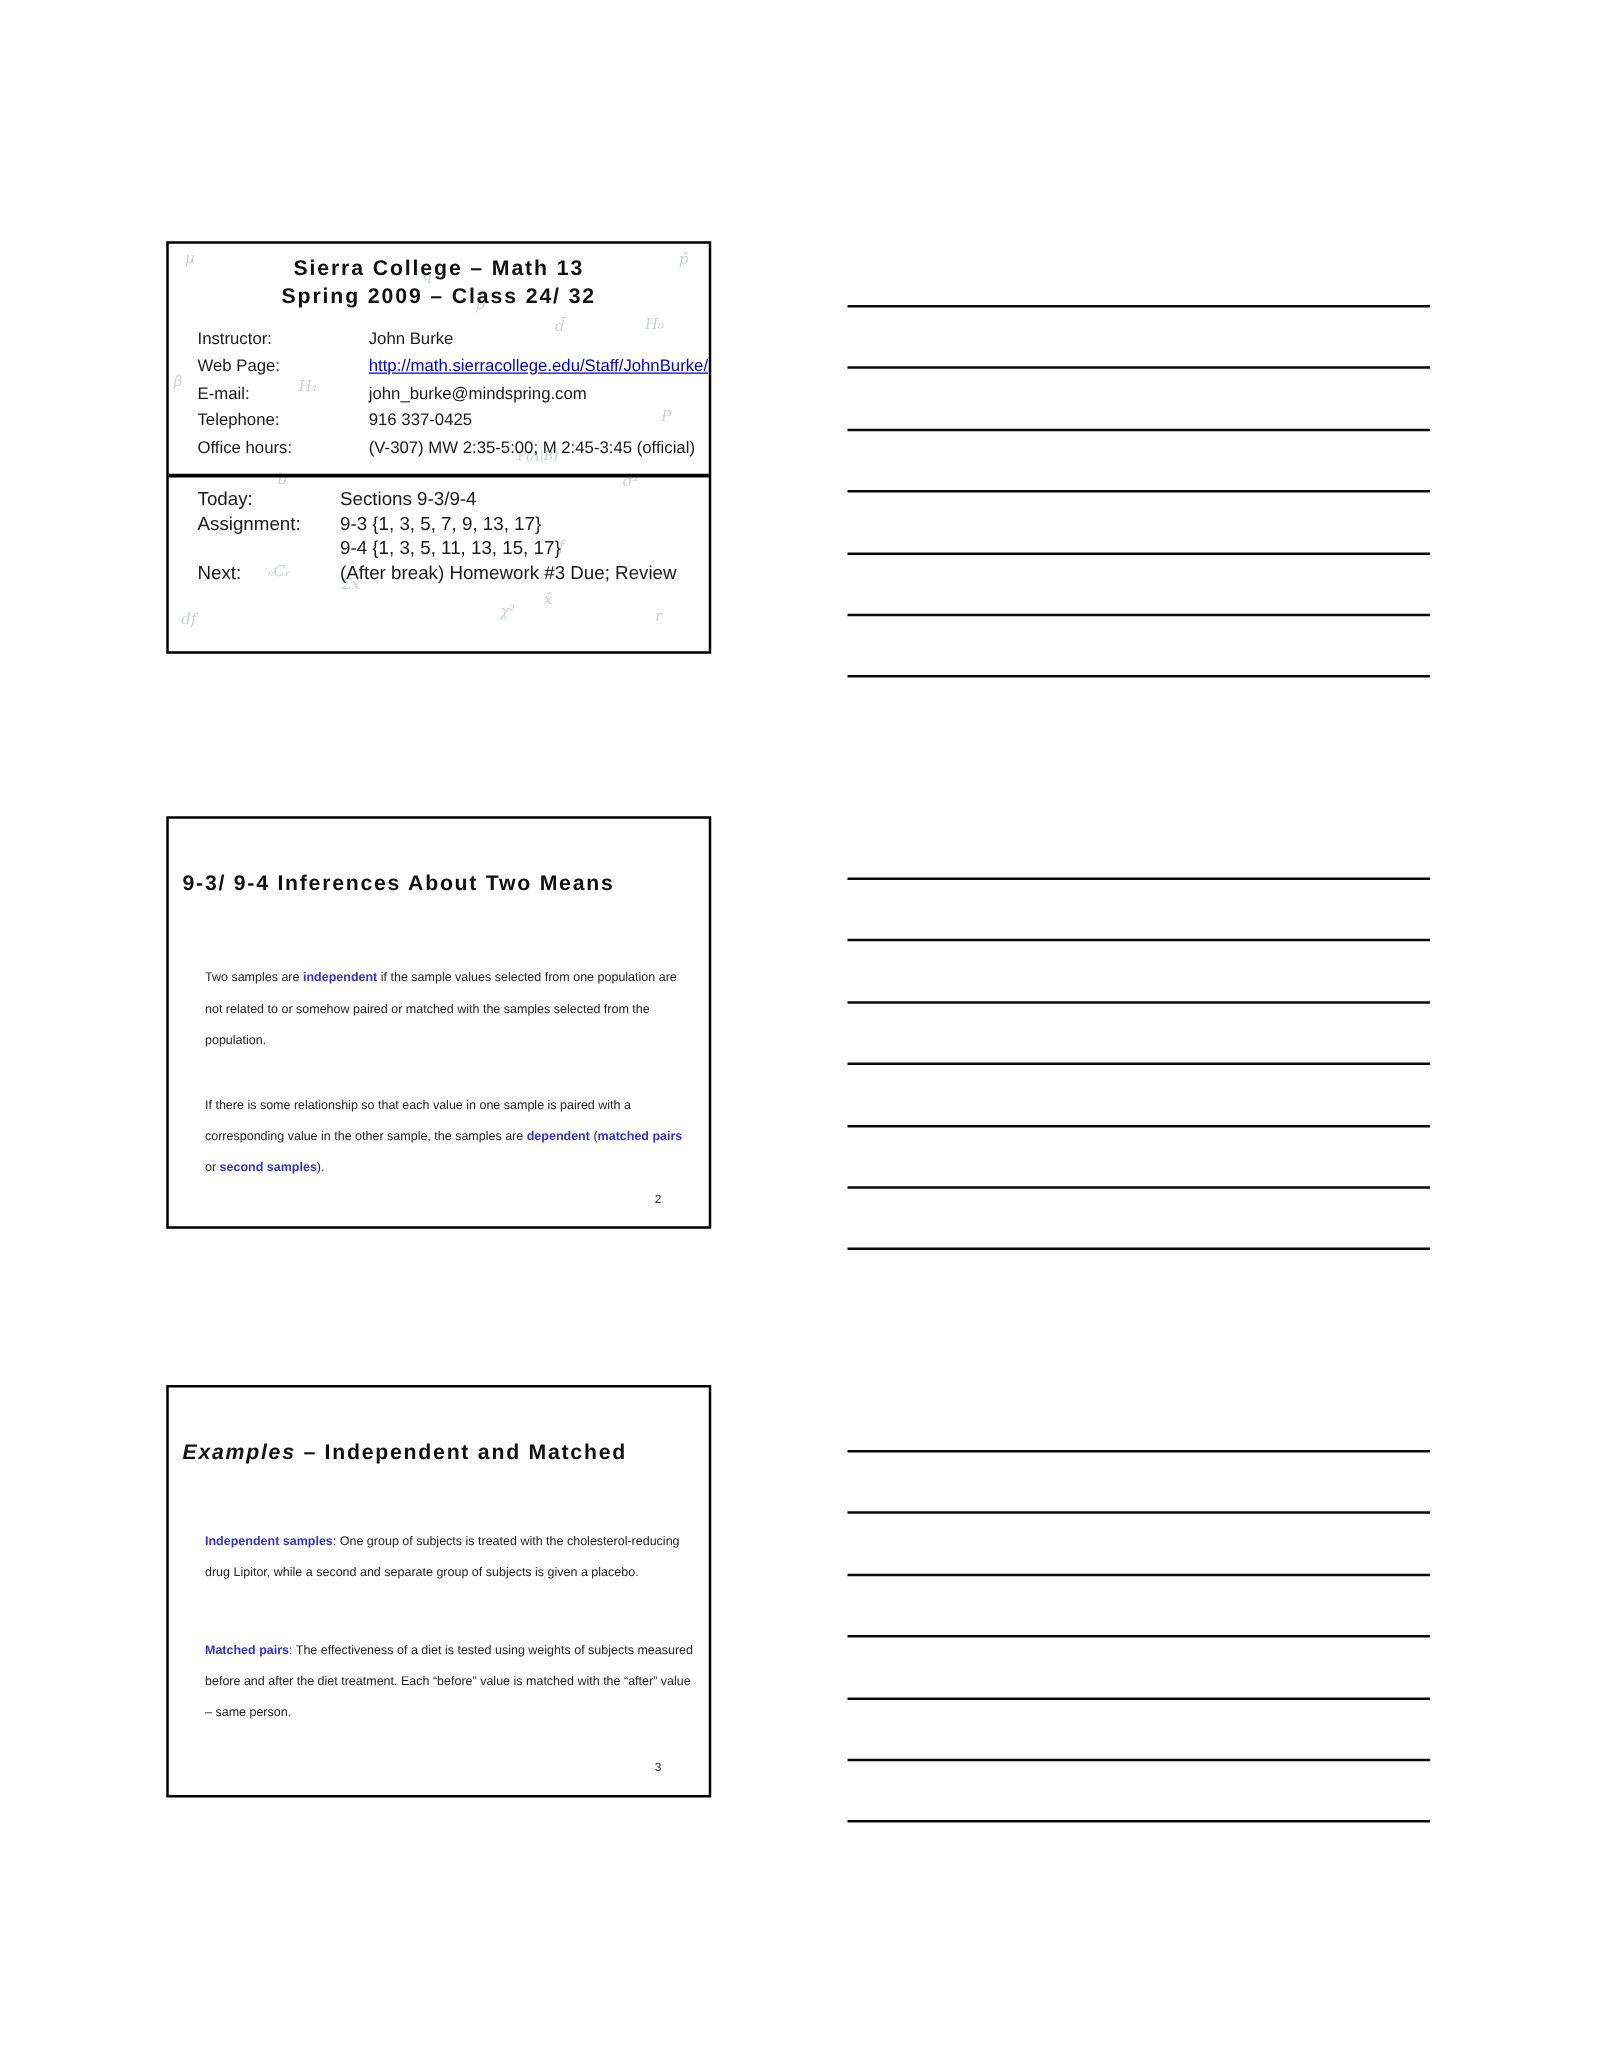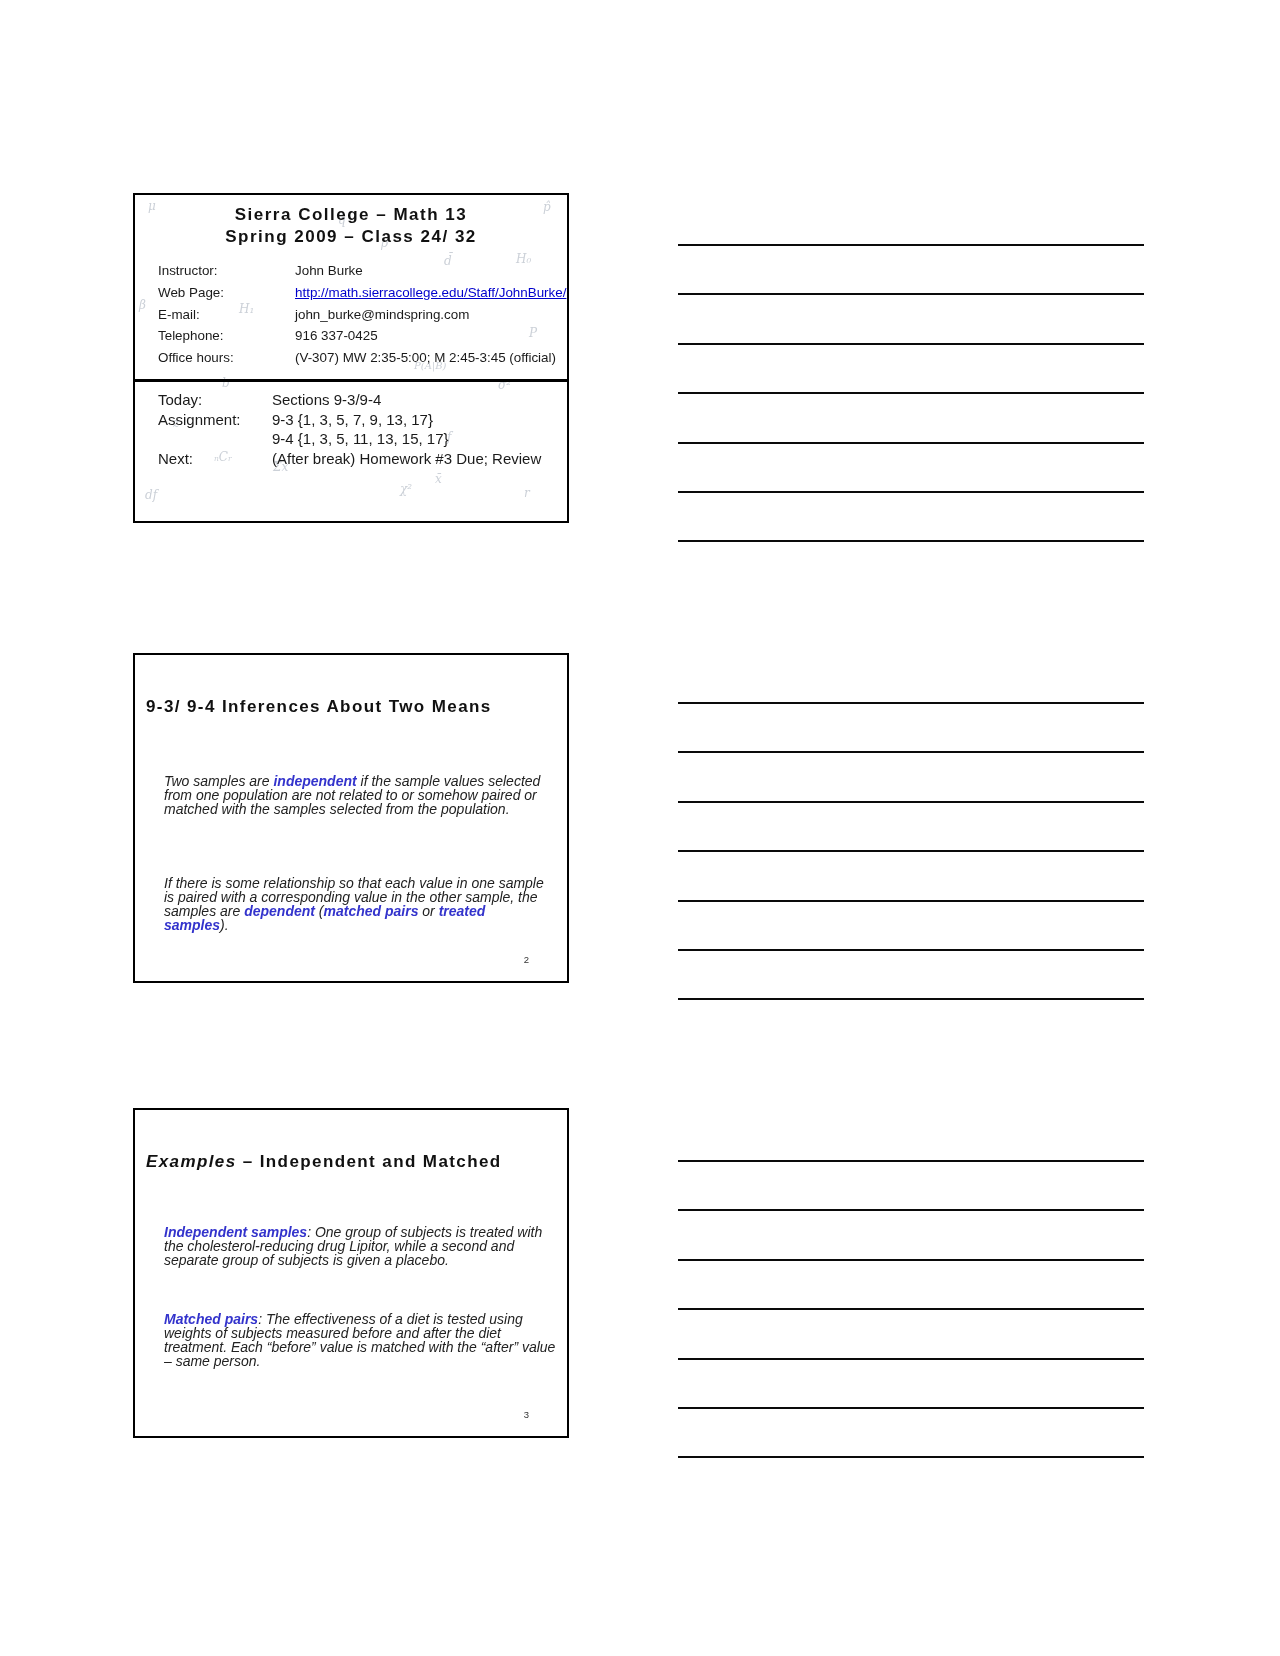--- a/index.html
+++ b/index.html
@@ -37,21 +37,21 @@
     font-size:12px;color:#ccd1d8;white-space:nowrap;
   }
 
   
   .s-heading{
     position:absolute;left:11px;top:28px;font-weight:bold;font-size:17px;
     letter-spacing:1.4px;color:#111;white-space:nowrap;
   }
   .s-heading .it{font-style:italic;}
   .para{
-    position:absolute;left:29px;font-size:14px;line-height:14px;color:#222;font-style:italic;
+    position:absolute;left:29px;font-size:10px;line-height:25px;color:#222;
   }
   .em{color:#3333cc;font-weight:bold;}
   .page-num{
     position:absolute;right:38px;bottom:16px;font-size:9.5px;color:#333;
   }
 
   
   .notes-group{
     position:absolute;left:678px;width:466px;display:flex;flex-direction:column;
   }
@@ -138,21 +138,21 @@
 </section>
 
 <section class="slide" id="slide2">
   <h2 class="s-heading">9-3/ 9-4 Inferences About Two Means</h2>
 
   <p class="para" style="top:105px;width:382px;">
     <span>Two samples are </span><span class="em">independent</span><span> if the sample values selected from one population are not related to or somehow paired or matched with the samples selected from the population.</span>
   </p>
 
   <p class="para" style="top:207px;width:382px;">
-    <span>If there is some relationship so that each value in one sample is paired with a corresponding value in the other sample, the samples are </span><span class="em">dependent</span><span> (</span><span class="em">matched pairs</span><span> or </span><span class="em">treated samples</span><span>).</span>
+    <span>If there is some relationship so that each value in one sample is paired with a corresponding value in the other sample, the samples are </span><span class="em">dependent</span><span> (</span><span class="em">matched pairs</span><span> or </span><span class="em">second samples</span><span>).</span>
   </p>
 
   <span class="page-num">2</span>
 </section>
 
 <section class="slide" id="slide3">
   <h2 class="s-heading"><span class="it">Examples</span><span> – Independent and Matched</span></h2>
 
   <p class="para" style="top:101px;width:392px;">
     <span class="em">Independent samples</span><span>: One group of subjects is treated with the cholesterol-reducing drug Lipitor, while a second and separate group of subjects is given a placebo.</span>

